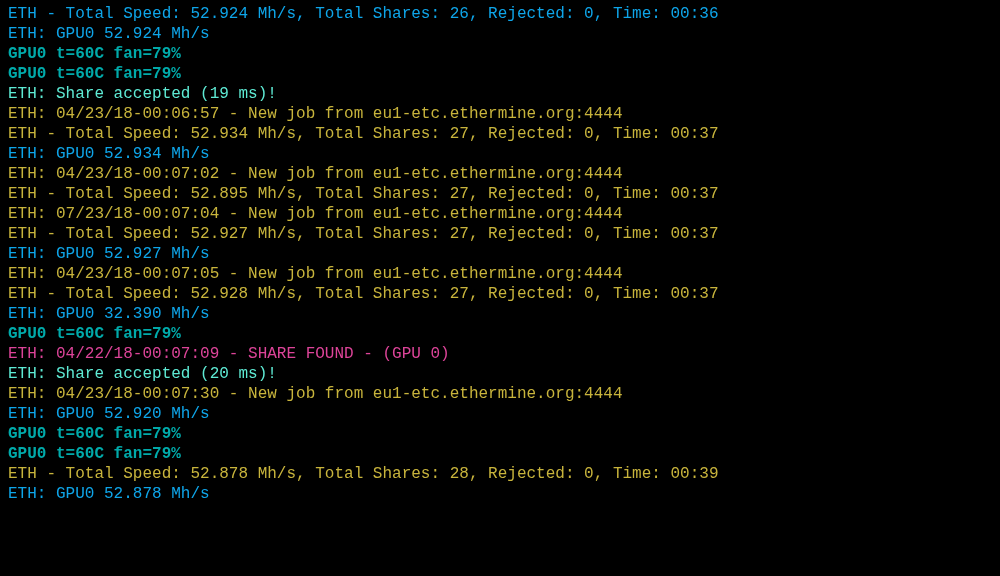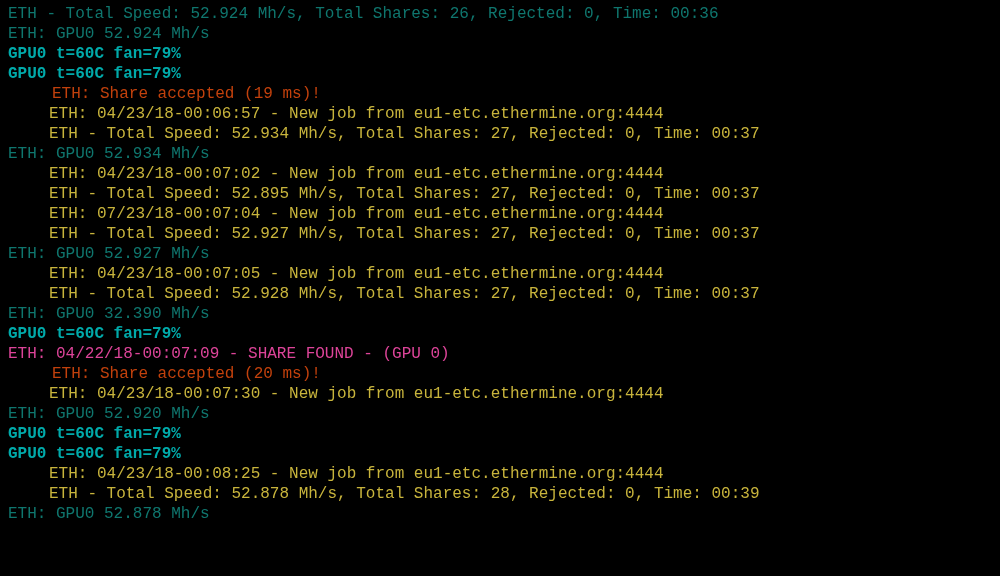--- a/index.html
+++ b/index.html
@@ -10,25 +10,25 @@
       font-size: 16px;
       line-height: 1.25;
       width: 1000px;
       box-sizing: border-box;
       overflow: hidden;
     }
     .line {
       white-space: pre;
       color: #bbbbbb;
     }
-    .c-white { color: #0f766e; }
+    .c-white { color: #0ea5e9; }
     .c-teal { color: #00aaaa; font-weight: bold; }
     .c-magenta { color: #dd4499; }
-    .c-green { color: #c2410c; margin-left: 44px; }
-    .c-yellow { color: #c8b43c; margin-left: 41px; }
+    .c-green { color: #5eead4; }
+    .c-yellow { color: #c8b43c; }
   </style>
 </head>
 <body>
 
 <div id="terminal">
     <div class="line c-white">ETH - Total Speed: 52.924 Mh/s, Total Shares: 26, Rejected: 0, Time: 00:36</div>
     <div class="line c-white">ETH: GPU0 52.924 Mh/s</div>
     <div class="line c-teal">GPU0 t=60C fan=79%</div>
     <div class="line c-teal">GPU0 t=60C fan=79%</div>
     <div class="line c-green">ETH: Share accepted (19 ms)!</div>
@@ -43,16 +43,15 @@
     <div class="line c-yellow">ETH: 04/23/18-00:07:05 - New job from eu1-etc.ethermine.org:4444</div>
     <div class="line c-yellow">ETH - Total Speed: 52.928 Mh/s, Total Shares: 27, Rejected: 0, Time: 00:37</div>
     <div class="line c-white">ETH: GPU0 32.390 Mh/s</div>
     <div class="line c-teal">GPU0 t=60C fan=79%</div>
     <div class="line c-magenta">ETH: 04/22/18-00:07:09 - SHARE FOUND - (GPU 0)</div>
     <div class="line c-green">ETH: Share accepted (20 ms)!</div>
     <div class="line c-yellow">ETH: 04/23/18-00:07:30 - New job from eu1-etc.ethermine.org:4444</div>
     <div class="line c-white">ETH: GPU0 52.920 Mh/s</div>
     <div class="line c-teal">GPU0 t=60C fan=79%</div>
     <div class="line c-teal">GPU0 t=60C fan=79%</div>
-    <div class="line c-yellow">ETH: 04/23/18-00:08:25 - New job from eu1-etc.ethermine.org:4444</div>
     <div class="line c-yellow">ETH - Total Speed: 52.878 Mh/s, Total Shares: 28, Rejected: 0, Time: 00:39</div>
     <div class="line c-white">ETH: GPU0 52.878 Mh/s</div>
   </div>
 
 </body></html>

